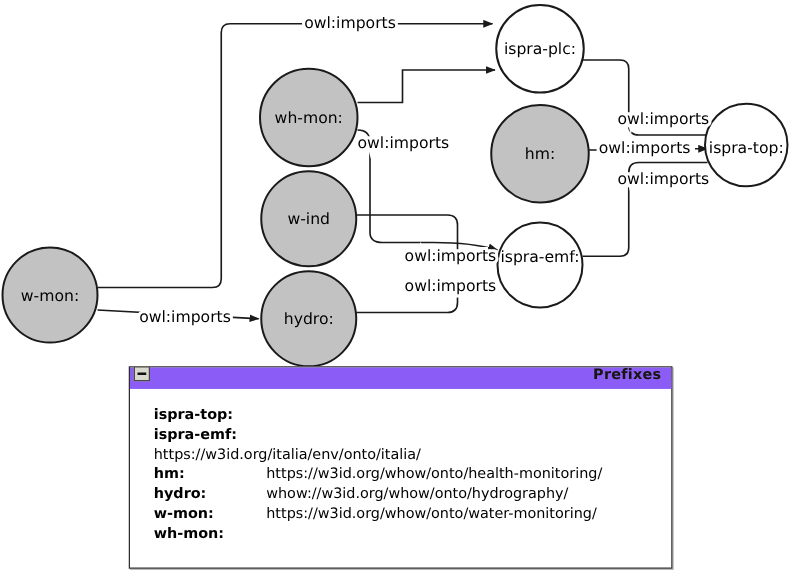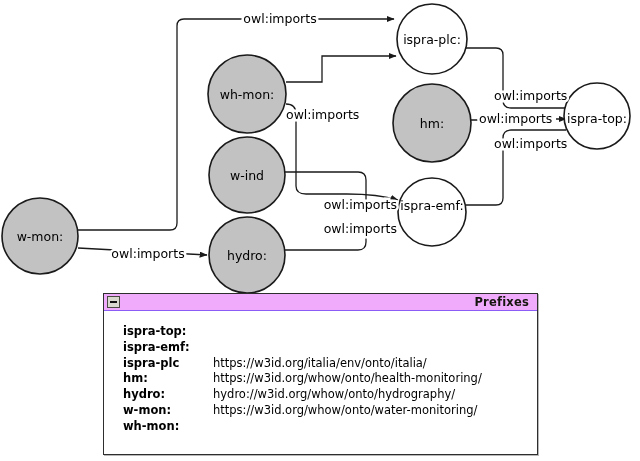--- a/index.html
+++ b/index.html
@@ -27,21 +27,21 @@
   .el-end{text-anchor:end;}
 
   
   #prefixes-panel{
     position:absolute;left:103px;top:293px;width:435px;height:162px;
     background:#ffffff;border:1px solid #2e2e2e;
     box-shadow:1px 1px 0 rgba(0,0,0,.28);
     box-sizing:border-box;
   }
   #panel-header{
-    height:17px;background:#f0abfc;border-bottom:1px solid #8b5cf6;
+    height:17px;background:#8b5cf6;border-bottom:7px solid #8b5cf6;
     display:flex;align-items:center;justify-content:space-between;
     padding:0 4px 0 3px;box-sizing:border-box;
   }
   #minimize-button{
     width:13px;height:12px;background:#d9d9cf;
     border:1px solid #4a4a42;
     display:flex;align-items:center;justify-content:center;
     font-size:10px;line-height:1;color:#111;font-weight:bold;
     cursor:pointer;box-sizing:border-box;
   }
@@ -147,30 +147,29 @@
       <div id="panel-title">Prefixes</div>
     </div>
     <div id="panel-body">
       <div class="prefix-row">
         <span class="prefix-key">ispra-top:</span>
       </div>
       <div class="prefix-row">
         <span class="prefix-key">ispra-emf:</span>
       </div>
       <div class="prefix-row">
-        <span class="prefix-key">ispra-plc</span>
         <span class="prefix-url">https://w3id.org/italia/env/onto/italia/</span>
       </div>
       <div class="prefix-row">
         <span class="prefix-key">hm:</span>
         <span class="prefix-url">https://w3id.org/whow/onto/health-monitoring/</span>
       </div>
       <div class="prefix-row">
         <span class="prefix-key">hydro:</span>
-        <span class="prefix-url">hydro://w3id.org/whow/onto/hydrography/</span>
+        <span class="prefix-url">whow://w3id.org/whow/onto/hydrography/</span>
       </div>
       <div class="prefix-row">
         <span class="prefix-key">w-mon:</span>
         <span class="prefix-url">https://w3id.org/whow/onto/water-monitoring/</span>
       </div>
       <div class="prefix-row">
         <span class="prefix-key">wh-mon:</span>
       </div>
     </div>
   </div>

